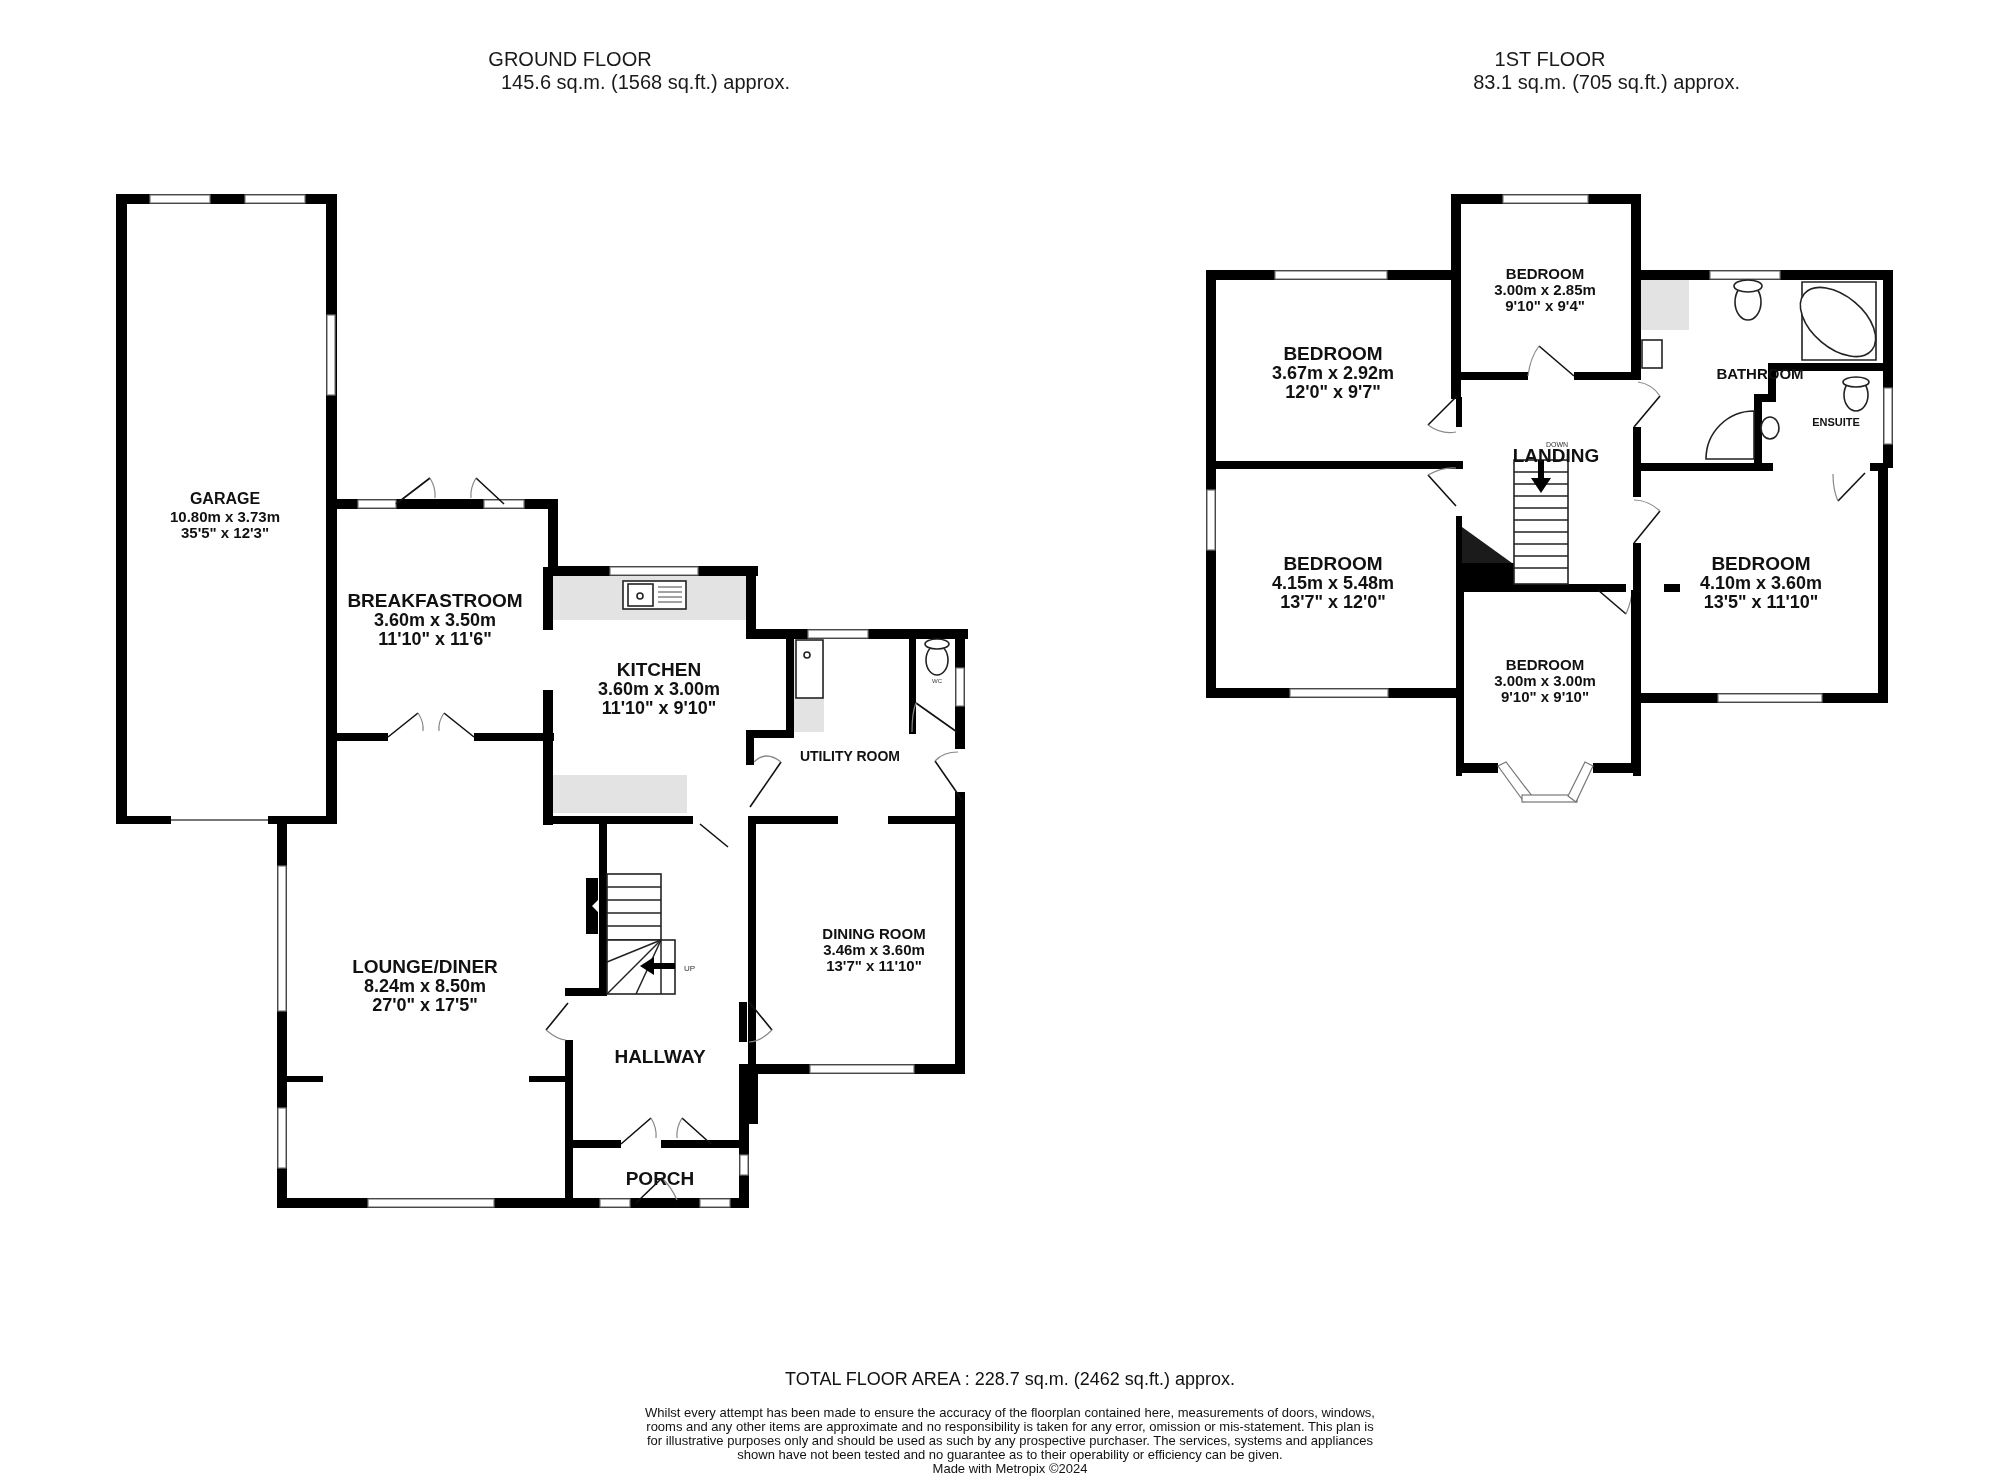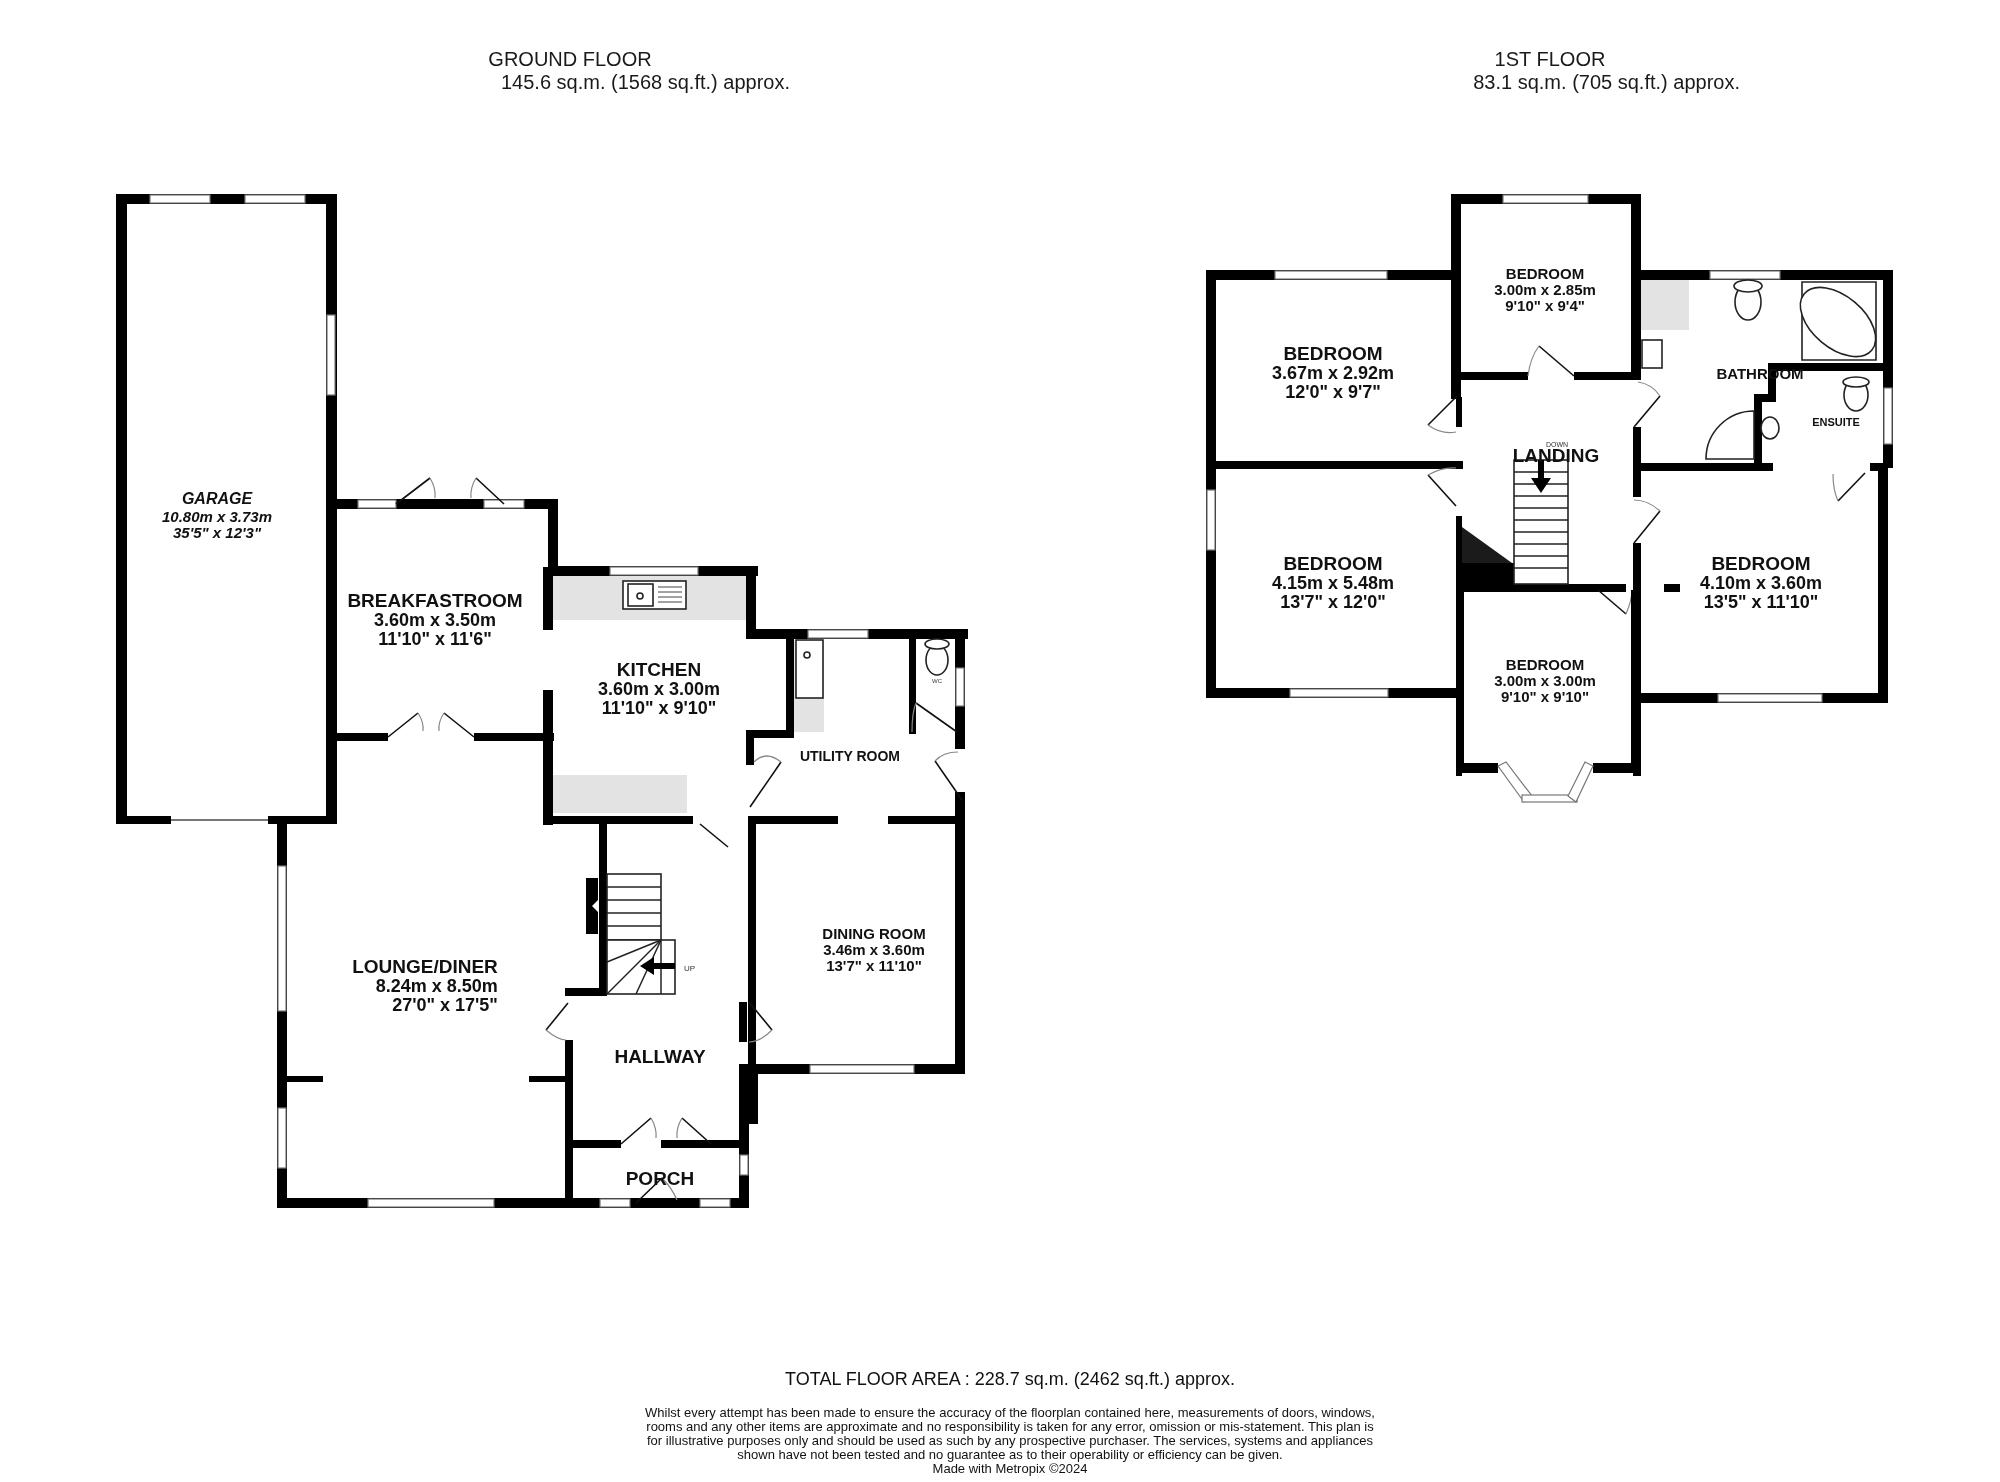--- a/index.html
+++ b/index.html
@@ -236,39 +236,39 @@
     <rect class="wall" x="1768" y="363" width="8" height="35"></rect>
     <rect class="wall" x="1756" y="394" width="20" height="8"></rect>
     <rect class="wall" x="1754" y="394" width="8" height="70"></rect>
     <path class="fixture" d="M1706 459 A 48 48 0 0 1 1754 411 L1754 459 z"></path>
     <ellipse class="fixture" cx="1856" cy="395" rx="12" ry="16"></ellipse>
     <ellipse class="fixture" cx="1856" cy="382" rx="13" ry="5"></ellipse>
     <ellipse class="fixture" cx="1770" cy="428" rx="9" ry="11"></ellipse>
   </g>
 </svg>
 
-<div class="room-label" style="left:217px; top:488px;font-style:italic;">
+<div class="room-label" style="left:225px; top:488px;">
   <span class="rname" style="font-size:16px">GARAGE</span>
   <span class="dim" style="font-size:15px;line-height:16px">10.80m  x 3.73m</span>
   <span class="dim" style="font-size:15px;line-height:16px">35'5"  x 12'3"</span>
 </div>
 <div class="room-label" style="left:435px; top:590px;">
   <span class="rname">BREAKFASTROOM</span>
   <span class="dim">3.60m  x 3.50m</span>
   <span class="dim">11'10"  x 11'6"</span>
 </div>
 <div class="room-label" style="left:659px; top:659px;">
   <span class="rname">KITCHEN</span>
   <span class="dim">3.60m  x 3.00m</span>
   <span class="dim">11'10"  x 9'10"</span>
 </div>
 <div class="room-label small" style="left:850px; top:748px;">
   <span class="rname" style="font-size:14px">UTILITY ROOM</span>
 </div>
-<div class="room-label" style="left:425px; top:956px;text-align:right;">
+<div class="room-label" style="left:425px; top:956px;">
   <span class="rname">LOUNGE/DINER</span>
   <span class="dim">8.24m  x 8.50m</span>
   <span class="dim">27'0"  x 17'5"</span>
 </div>
 <div class="room-label small" style="left:855px; top:925px;margin-left:19px;">
   <span class="rname">DINING ROOM</span>
   <span class="dim">3.46m  x 3.60m</span>
   <span class="dim">13'7"  x 11'10"</span>
 </div>
 <div class="room-label" style="left:660px; top:1046px;">

